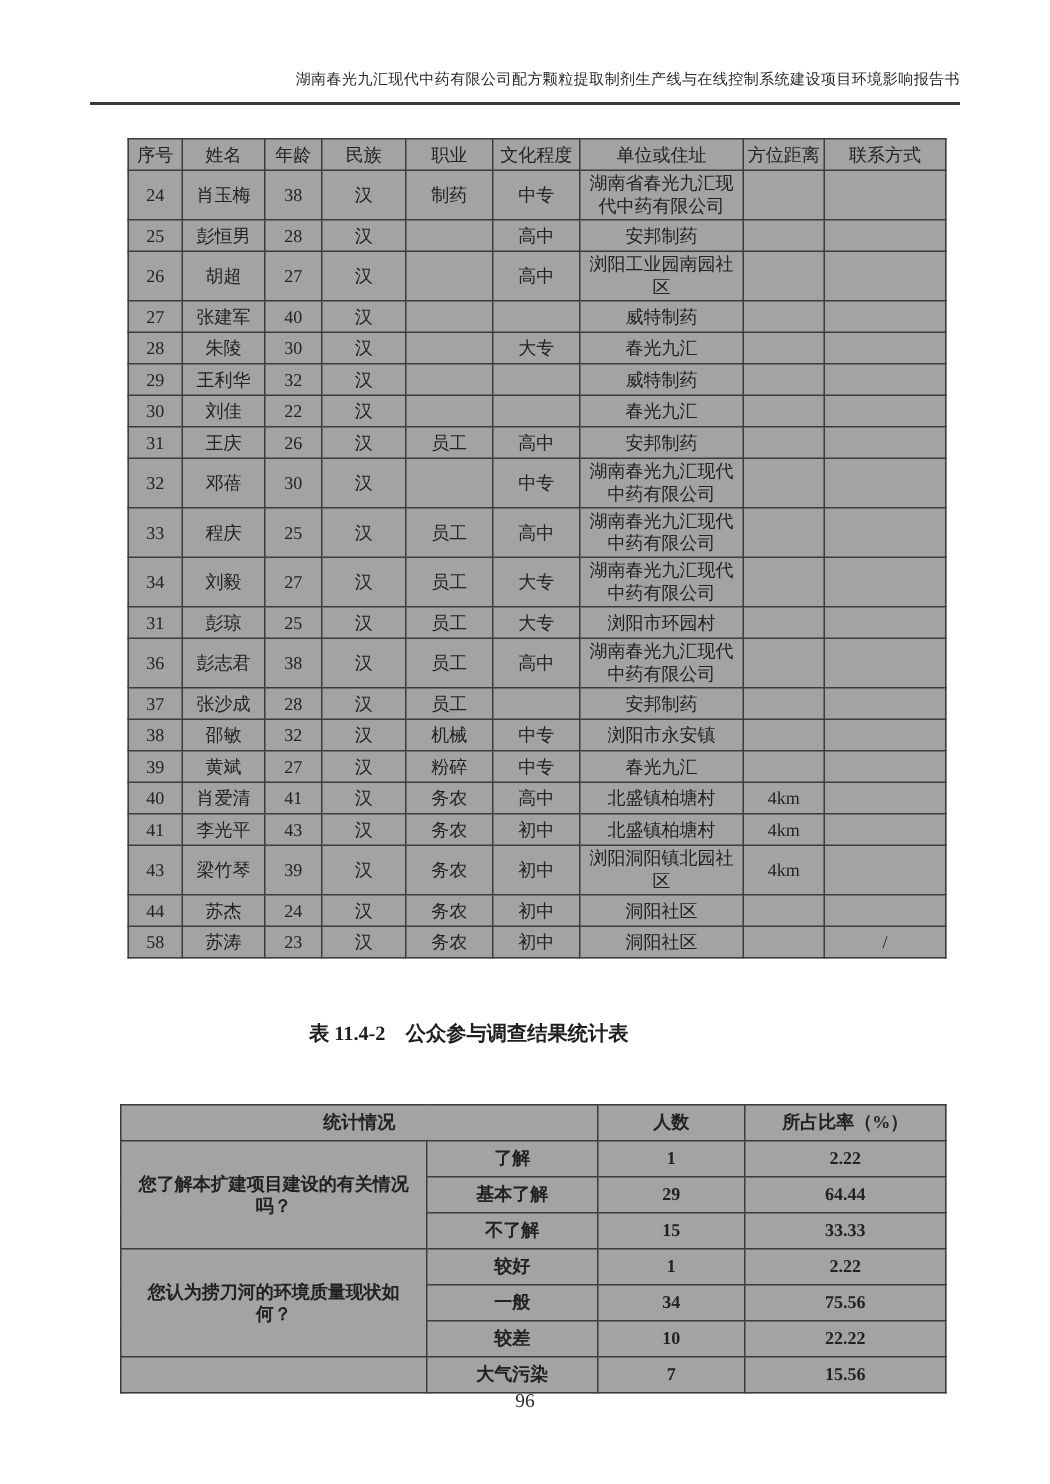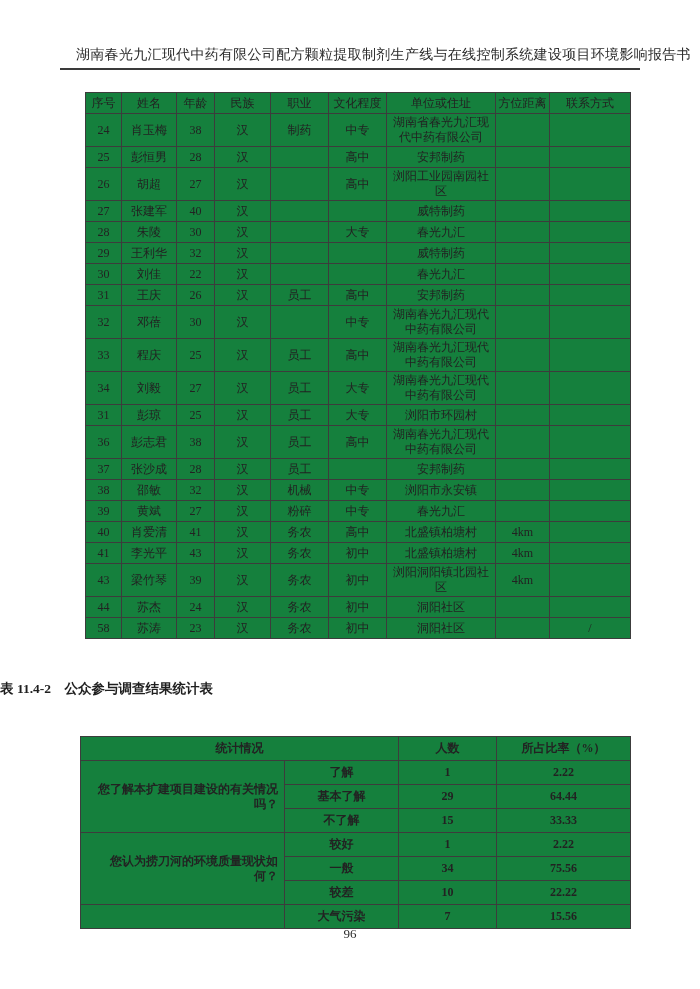--- a/index.html
+++ b/index.html
@@ -2,43 +2,43 @@
 <html><head>
 <meta charset="utf-8">
 <style>
   html, body { margin:0; padding:0; }
   body {
     width:700px; height:989px; position:relative;
     background:#ffffff; color:#222222;
     font-family:"Liberation Serif","DejaVu Serif",serif;
   }
   .doc-header-title {
-    position:absolute; top:46px; left:76px; width:580px;
-    text-align:right; font-size:14px; letter-spacing:0.3px; color:#2a2a2a;
+    position:absolute; top:46px; left:60px; width:580px;
+    text-align:right; font-size:10px; letter-spacing:0.3px; color:#2a2a2a;
     white-space:nowrap;
   }
   .doc-header-rule {
     position:absolute; top:68px; left:60px; width:580px; height:2px;
     background:#3a3a3a;
   }
-  table { border-collapse:collapse; table-layout:fixed; background:#15803d;padding-left:48px; }
+  table { border-collapse:collapse; table-layout:fixed; background:#a3a3a3;padding-left:48px; }
   td {
     border:1px solid #3c3c3c;
     text-align:center; vertical-align:middle;
     font-size:12px; line-height:15px; padding:1px 2px;
     word-break:break-word;
   }
   .t1 { position:absolute; top:92px; left:85px; width:545px; }
   .t1 td { height:18px; }
   .t2 { position:absolute; top:736px; left:80px; width:550px;font-weight:bold; }
   .t2 td { height:21px; }
-  .t2 td.q { text-align:right; padding:1px 6px;margin-left:37px; }
+  .t2 td.q { text-align:center; padding:1px 6px;margin-left:37px; }
   .t2-title {
     position:absolute; top:680px; left:0; width:625px;
-    text-align:left; font-size:13.5px; font-weight:bold; color:#1f1f1f;
+    text-align:center; font-size:13.5px; font-weight:bold; color:#1f1f1f;
   }
   .page-num {
     position:absolute; top:926px; left:0; width:700px;
     text-align:center; font-size:13px; color:#2a2a2a;
   }
 </style>
 </head>
 <body>
 
 <div>

